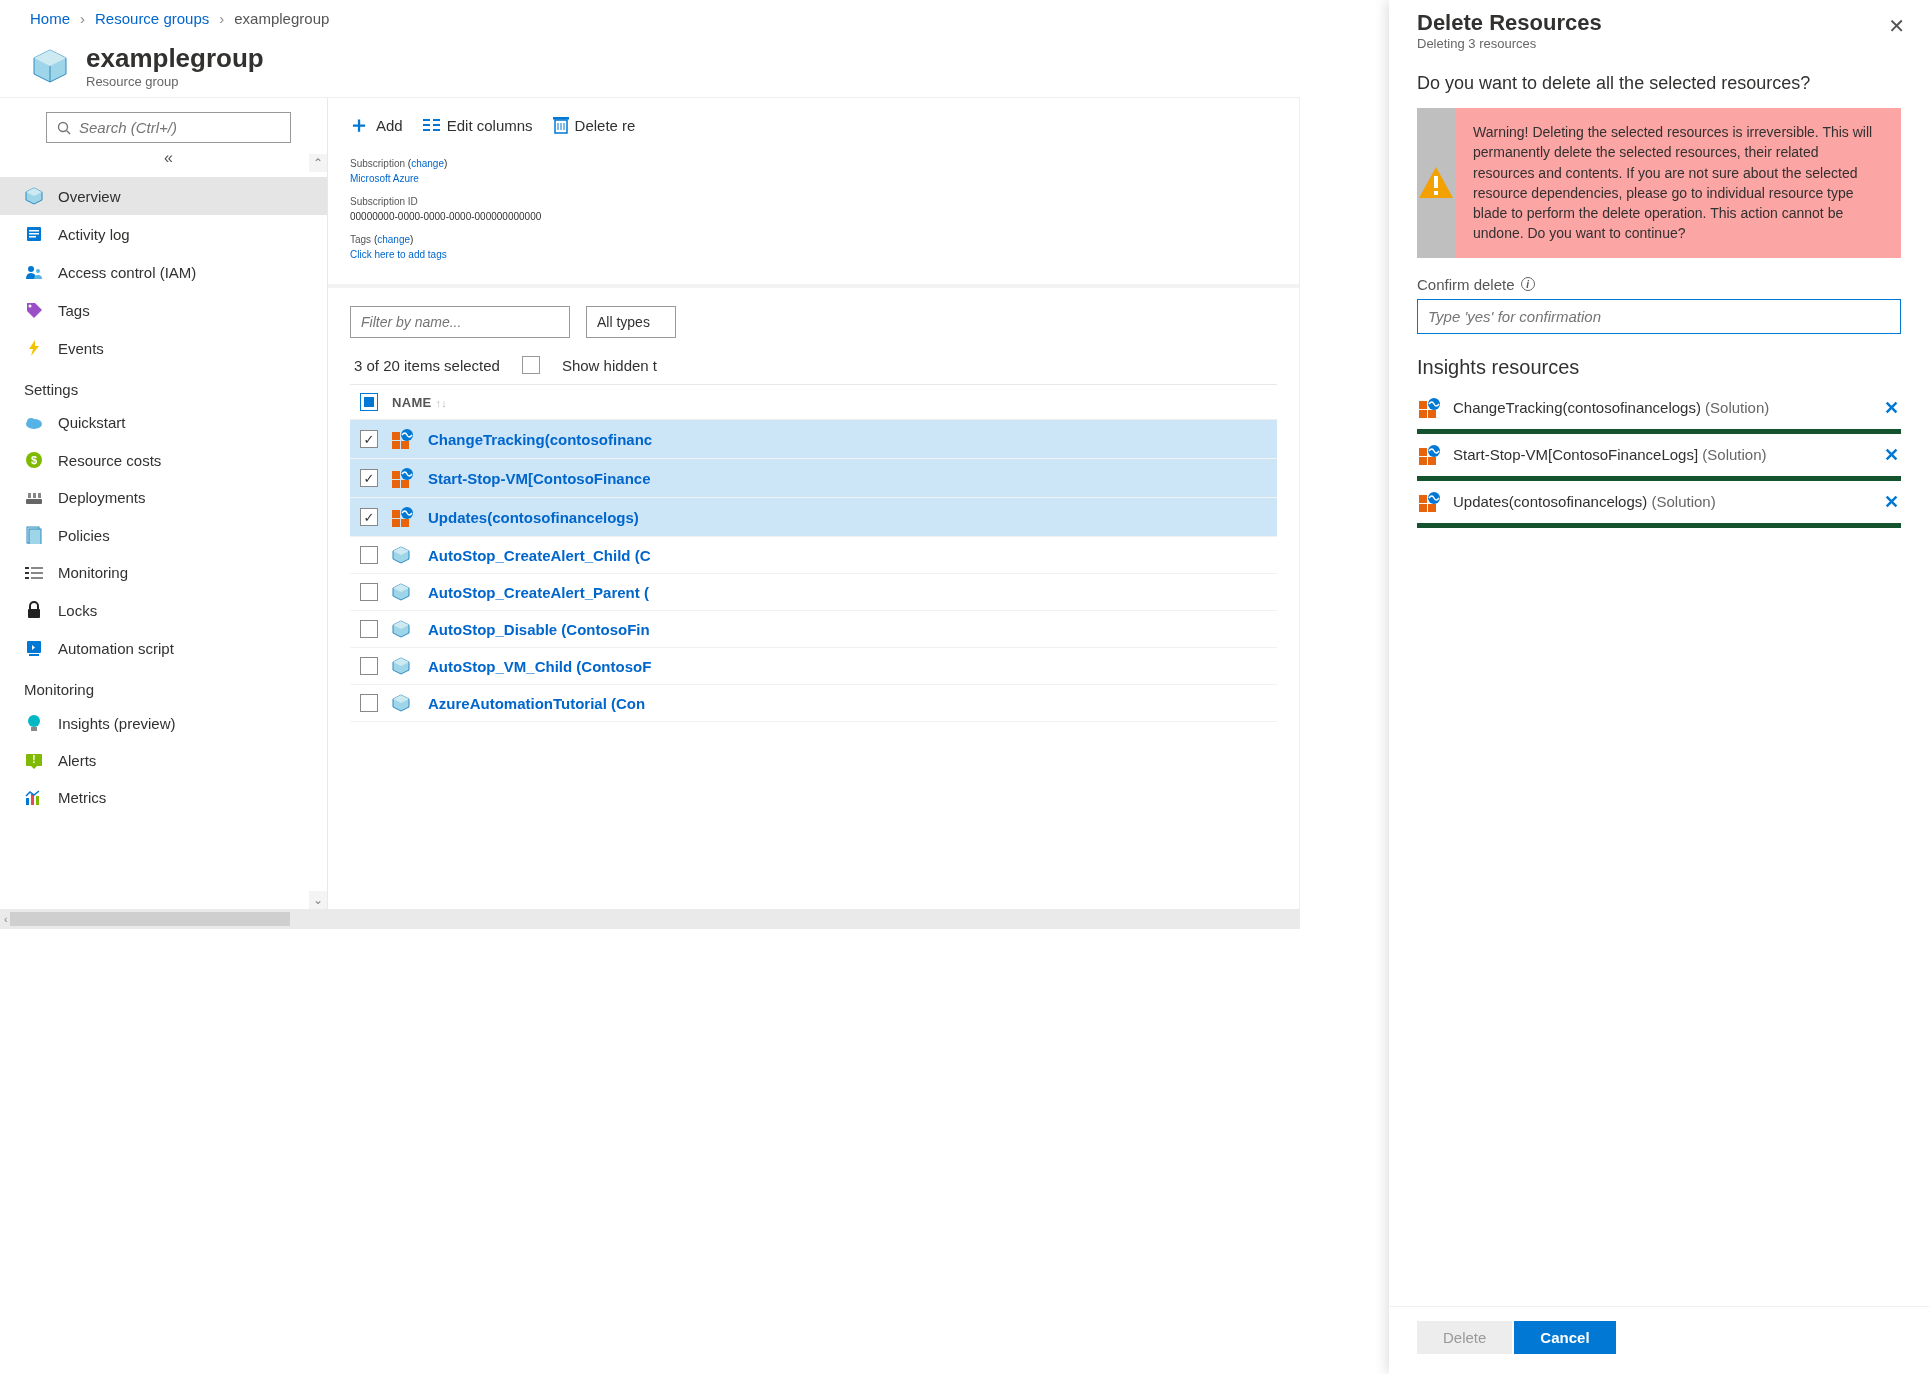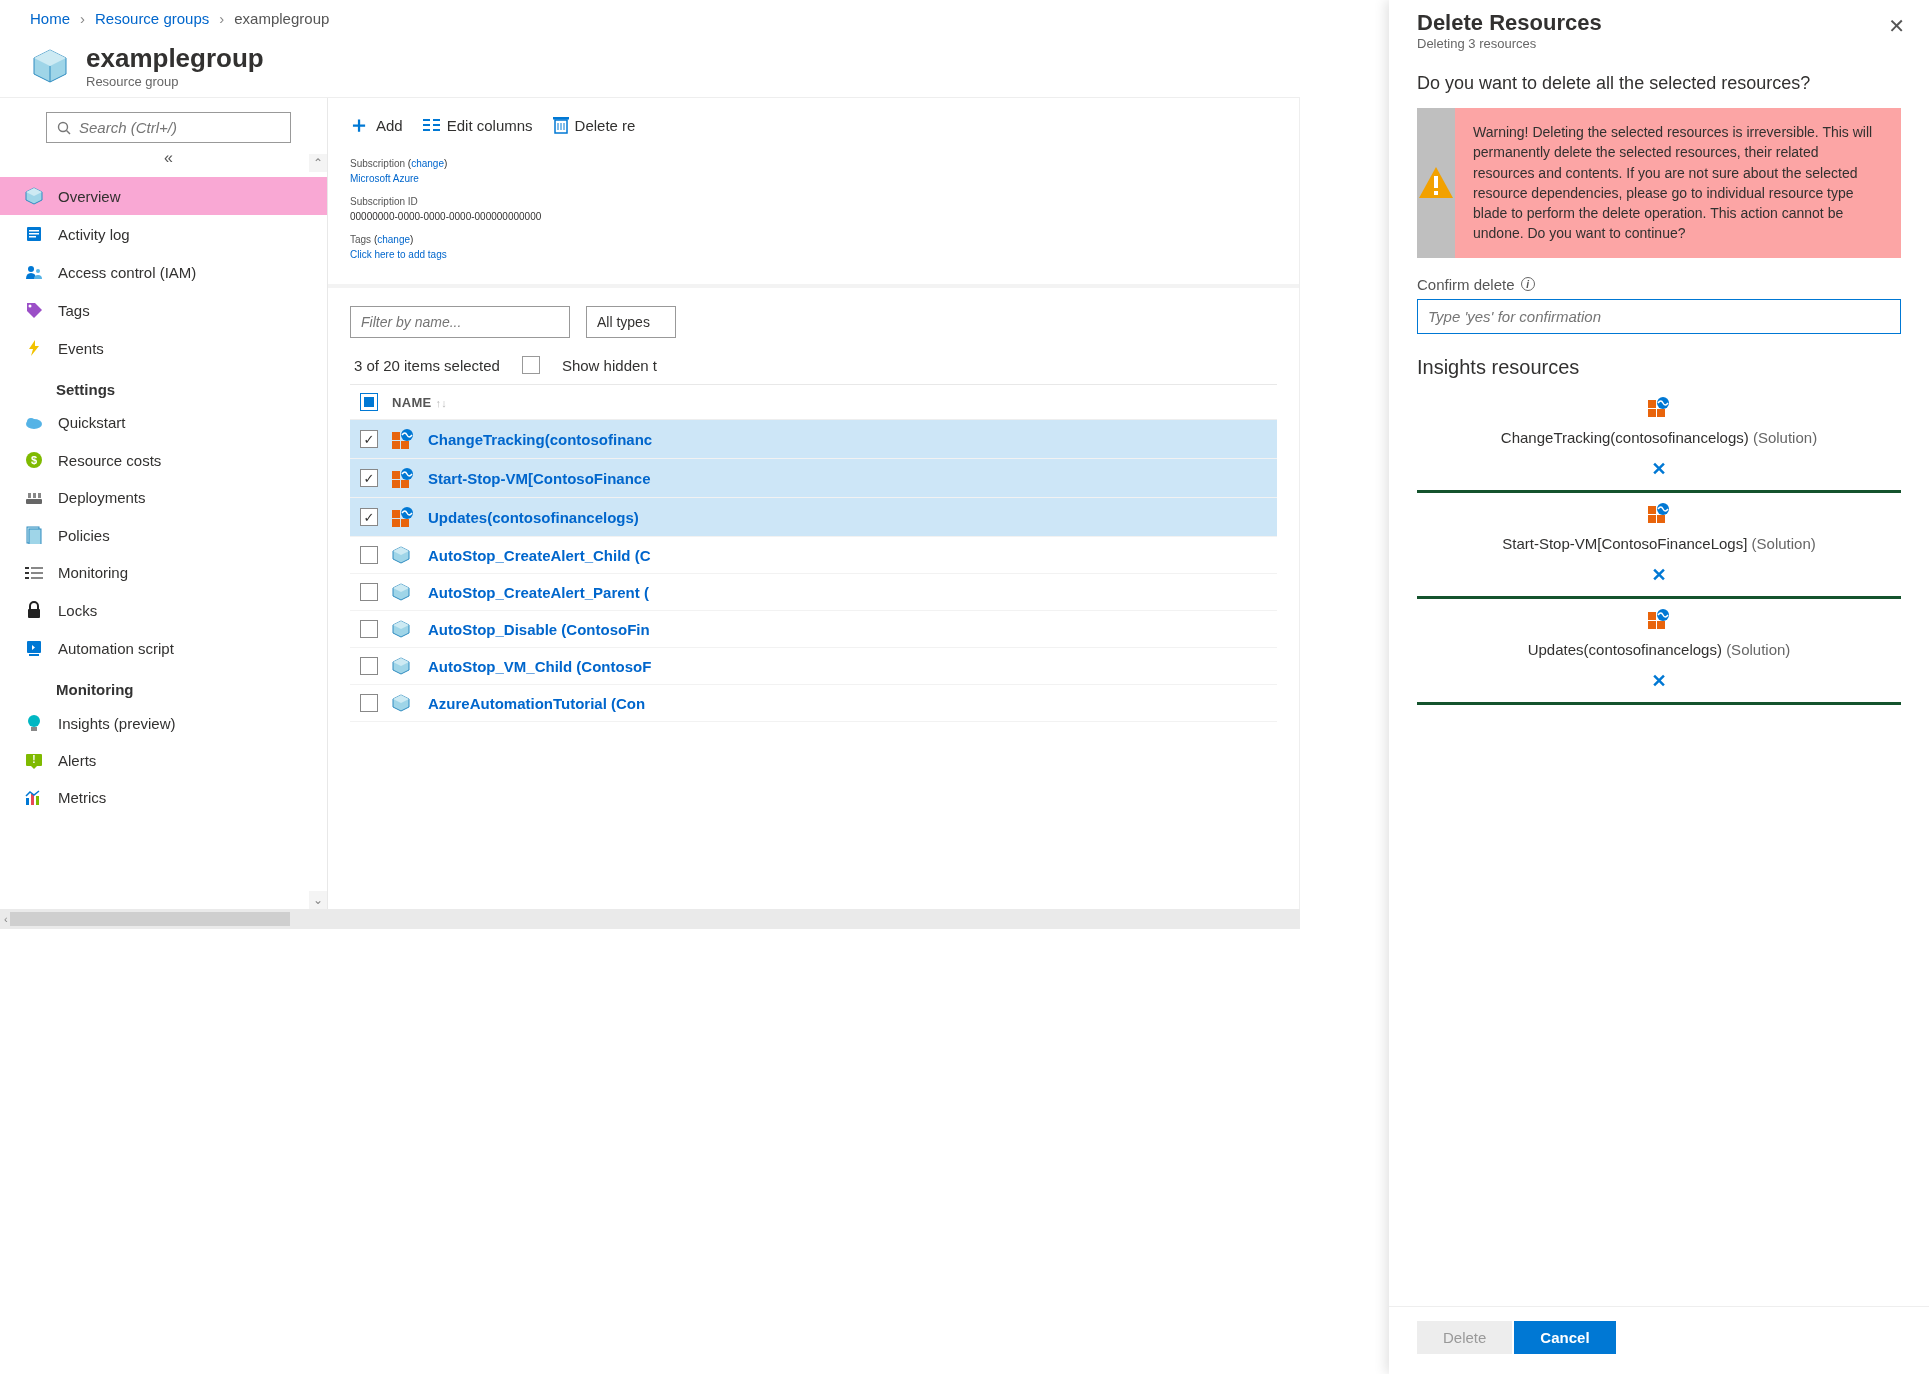--- a/index.html
+++ b/index.html
@@ -24,23 +24,23 @@
 
 
 .sidebar { width: 328px; border-right: 1px solid #e8e8e8; position: relative; display: flex; flex-direction: column; }
 .search-wrap { padding: 14px 14px 10px 24px; display: flex; align-items: center; gap: 6px; flex-direction: column; }
 .search-box { flex: 1; display: flex; align-items: center; border: 1px solid #999; padding: 6px 10px; }
 .search-box input { border: none; outline: none; font-style: italic; color: #666; width: 100%; font-size: 15px; }
 .search-box .mag { color: #666; margin-right: 8px; }
 .collapse-btn { font-size: 16px; color: #555; cursor: pointer; padding: 0 4px; }
 .menu { overflow-y: auto; flex: 1; }
 .menu-item { display: flex; align-items: center; gap: 14px; padding: 10px 24px; cursor: pointer; font-size: 15px; }
-.menu-item.active { background: #f9a8d4; }
+.menu-item.active { background: #e5e5e5; }
 .menu-item .mi-icon { width: 20px; display: inline-flex; justify-content: center; }
-.section-head { padding: 14px 24px 6px 24px; font-weight: 700; color: #333; font-size: 15px; margin-left: 32px; }
+.section-head { padding: 14px 24px 6px 24px; font-weight: 400; color: #333; font-size: 15px; }
 .scroll-arrow { position: absolute; right: 0; width: 18px; text-align: center; color: #888; font-size: 12px; background: #f4f4f4; padding: 2px 0; }
 .scroll-arrow.top { top: 56px; }
 .scroll-arrow.bot { bottom: 0; }
 
 
 .content { flex: 1; display: flex; flex-direction: column; overflow: hidden; border-right: 1px solid #eee;}
 .toolbar { display: flex; gap: 20px; padding: 12px 20px; align-items: center; }
 .tool { display: flex; align-items: center; gap: 6px; color: #323130; cursor: pointer; font-size: 15px; }
 .tool .ti { color: #0078d4; font-weight: bold; }
 .meta { padding: 4px 22px 14px 22px; font-size: 10px; line-height: 1.5; }
@@ -78,21 +78,21 @@
 .panel-head .sub { font-size:13px; color:#666;}
 .panel-close { font-size:20px; color:#555; cursor:pointer; padding:4px;}
 .panel-body { padding: 8px 28px 0 28px; flex:1; overflow-y:auto;}
 .panel-q { font-size:18px; font-weight:400; margin: 8px 0 14px 0;}
 .warn-box { display:flex; background:#fca5a5; margin-bottom:18px;}
 .warn-ico-col { width:60px; background:#bfbfbf; display:flex; align-items:center; justify-content:center;}
 .warn-text { padding:14px 18px; font-size:14px; line-height:1.45;}
 .confirm-lbl { font-size:15px; color:#555; display:flex; align-items:center; gap:6px;}
 .confirm-input { width:100%; border:1px solid #0078d4; padding:8px 10px; margin-top:6px; font-style:italic; color:#777; font-size:15px;}
 .sel-res-h { font-size:20px; font-weight:400; margin:22px 0 8px 0;}
-.sel-res-row { display:flex; align-items:center; gap:12px; padding:10px 2px; border-bottom:3px solid #14532d; font-size:15px;flex-direction:column;}
+.sel-res-row { display:flex; align-items:center; gap:12px; padding:10px 2px; border-bottom:5px solid #14532d; font-size:15px;}
 .sel-res-row .rnm { flex:1;}
 .sel-res-row .rtyp { color:#666;}
 .sel-res-row .rx { color:#0078d4; font-weight:bold; font-size:18px; cursor:pointer;}
 .panel-foot { padding: 14px 28px 20px 28px; border-top:1px solid #eee; display:flex; gap:2px;}
 .btn { padding:8px 26px; font-size:15px; border:none; cursor:pointer;}
 .btn-disabled { background:#ededed; color:#999;}
 .btn-primary { background:#0078d4; color:#fff; font-weight:600;}
 
 
 svg { display:block; }

